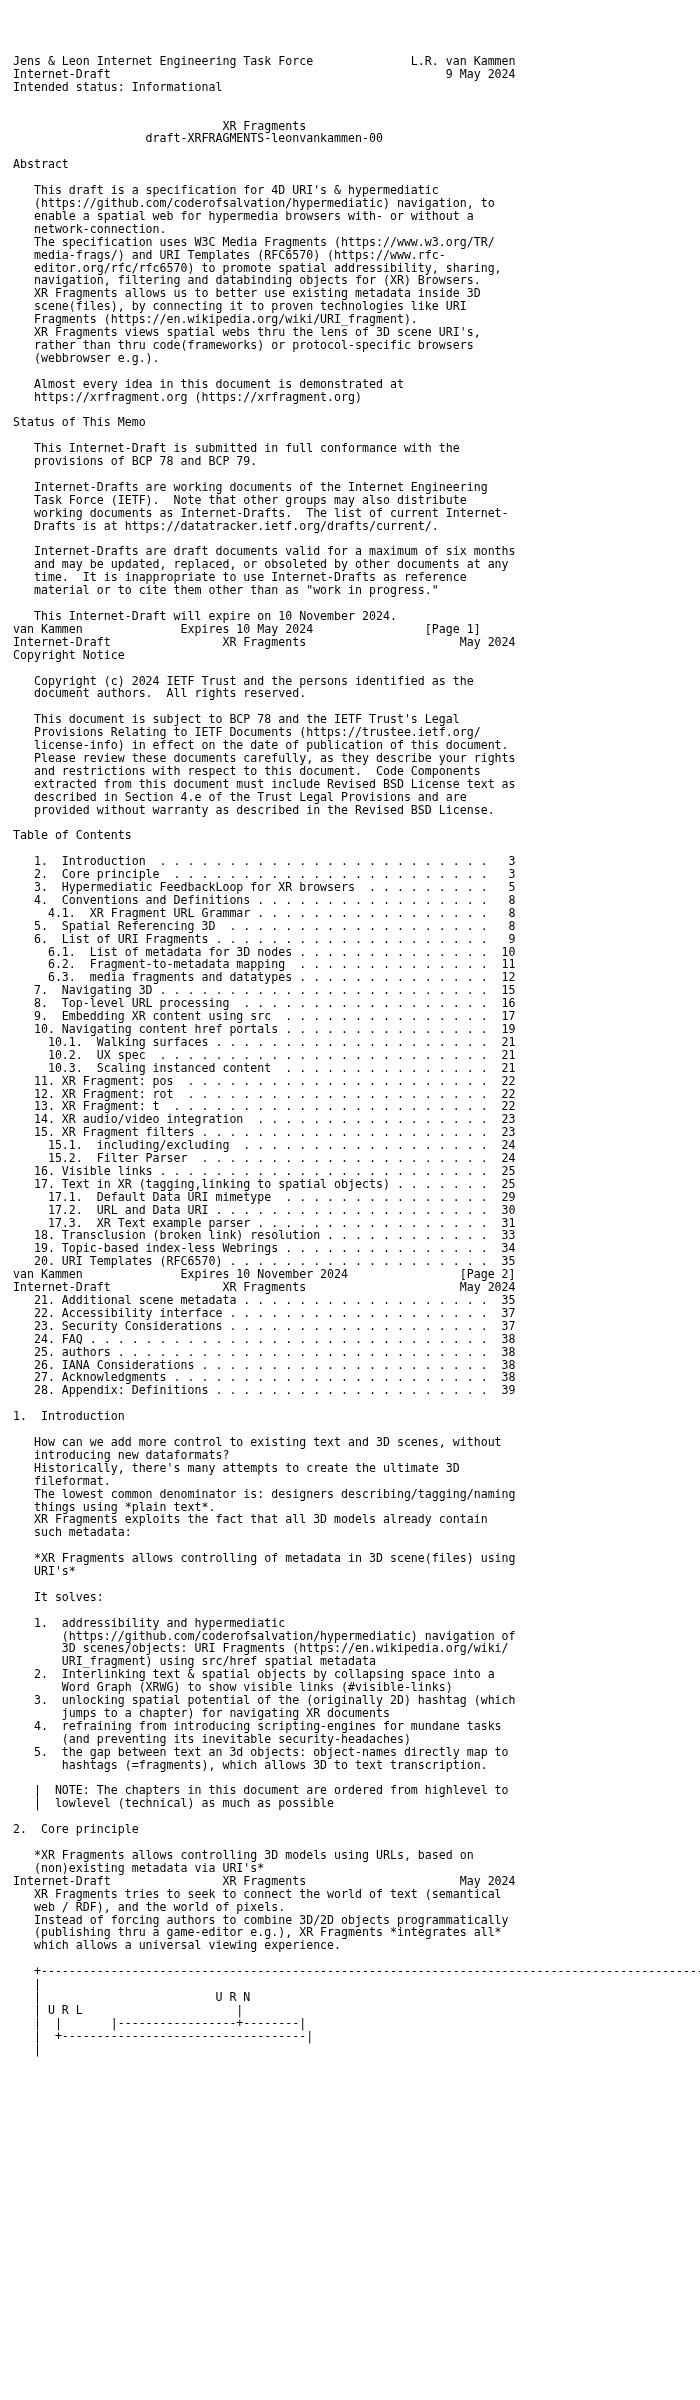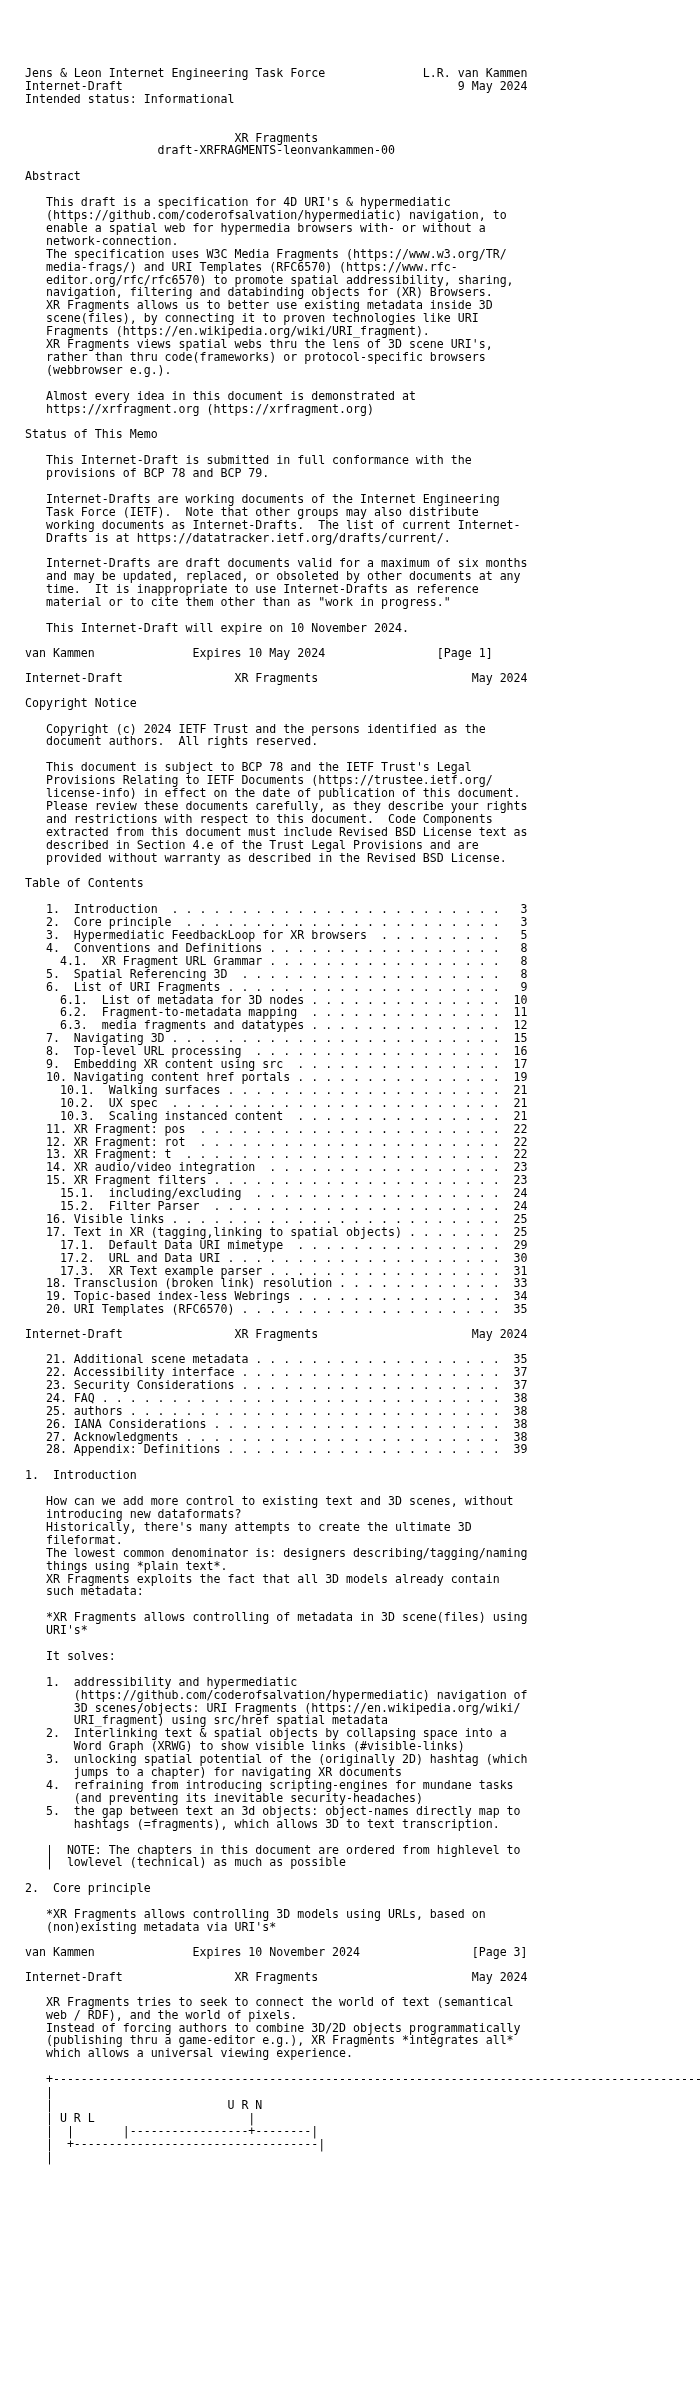--- a/index.html
+++ b/index.html
@@ -16,21 +16,21 @@
     left: 13px;
     width: 687px;
     height: 2345px;
     overflow: hidden;
     color: #000000;
     font-family: "DejaVu Sans Mono", "Liberation Mono", monospace;
     font-size: 11.6px;
     line-height: 12.9px;
   }
   .doc pre {
-    margin: 12px;
+    margin: 0;
     padding: 0;
     font: inherit;
     white-space: pre;
   }
   .footer-1 { margin-top: 103.2px; }
   .header-2 { margin-top: 12.9px; }
   .body-2   { margin-top: 25.8px; }
   .footer-2 { margin-top: 51.6px; }
   .header-3 { margin-top: 25.8px; }
   .body-3   { margin-top: 25.8px; }
@@ -131,20 +131,21 @@
      15.1.  including/excluding  . . . . . . . . . . . . . . . . . .  24
      15.2.  Filter Parser  . . . . . . . . . . . . . . . . . . . . .  24
    16. Visible links . . . . . . . . . . . . . . . . . . . . . . . .  25
    17. Text in XR (tagging,linking to spatial objects) . . . . . . .  25
      17.1.  Default Data URI mimetype  . . . . . . . . . . . . . . .  29
      17.2.  URL and Data URI . . . . . . . . . . . . . . . . . . . .  30
      17.3.  XR Text example parser . . . . . . . . . . . . . . . . .  31
    18. Transclusion (broken link) resolution . . . . . . . . . . . .  33
    19. Topic-based index-less Webrings . . . . . . . . . . . . . . .  34
    20. URI Templates (RFC6570) . . . . . . . . . . . . . . . . . . .  35</pre>
+  <pre class="footer-2">van Kammen              Expires 10 November 2024                [Page 2]</pre>
 
   <pre class="header-3">Internet-Draft                XR Fragments                      May 2024</pre>
   <pre class="body-3">   21. Additional scene metadata . . . . . . . . . . . . . . . . . .  35
    22. Accessibility interface . . . . . . . . . . . . . . . . . . .  37
    23. Security Considerations . . . . . . . . . . . . . . . . . . .  37
    24. FAQ . . . . . . . . . . . . . . . . . . . . . . . . . . . . .  38
    25. authors . . . . . . . . . . . . . . . . . . . . . . . . . . .  38
    26. IANA Considerations . . . . . . . . . . . . . . . . . . . . .  38
    27. Acknowledgments . . . . . . . . . . . . . . . . . . . . . . .  38
    28. Appendix: Definitions . . . . . . . . . . . . . . . . . . . .  39
@@ -178,21 +179,20 @@
    5.  the gap between text an 3d objects: object-names directly map to
        hashtags (=fragments), which allows 3D to text transcription.
 
    |  NOTE: The chapters in this document are ordered from highlevel to
    |  lowlevel (technical) as much as possible
 
 2.  Core principle
 
    *XR Fragments allows controlling 3D models using URLs, based on
    (non)existing metadata via URI's*</pre>
-  <pre class="footer-3">van Kammen              Expires 10 November 2024                [Page 3]</pre>
 
   <pre class="header-4">Internet-Draft                XR Fragments                      May 2024</pre>
   <pre class="body-4">   XR Fragments tries to seek to connect the world of text (semantical
    web / RDF), and the world of pixels.
    Instead of forcing authors to combine 3D/2D objects programmatically
    (publishing thru a game-editor e.g.), XR Fragments *integrates all*
    which allows a universal viewing experience.
 
    +------------------------------------------------------------------------------------------------
    |

